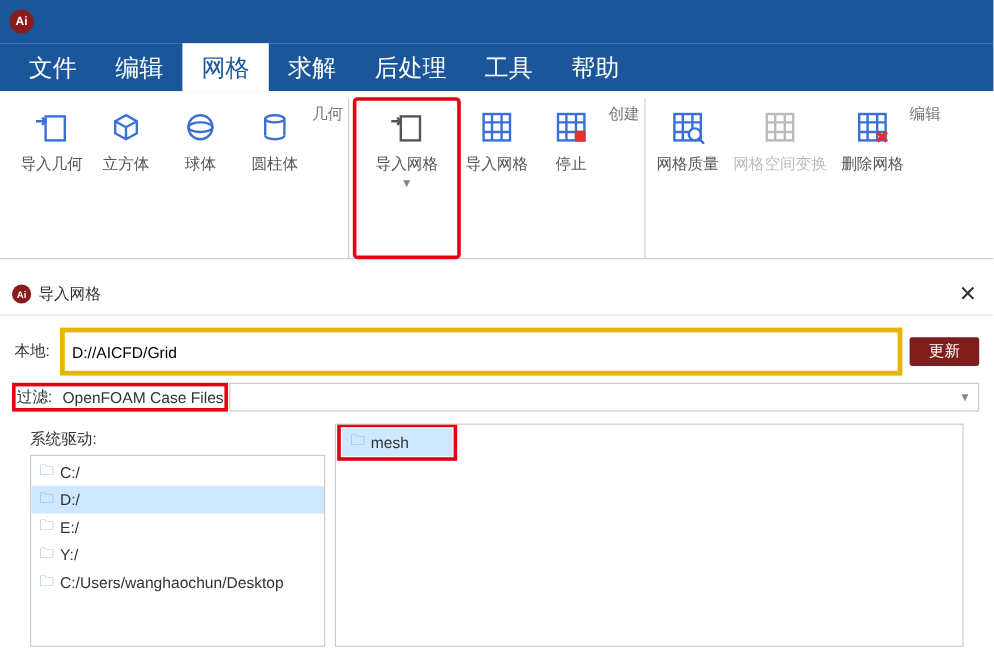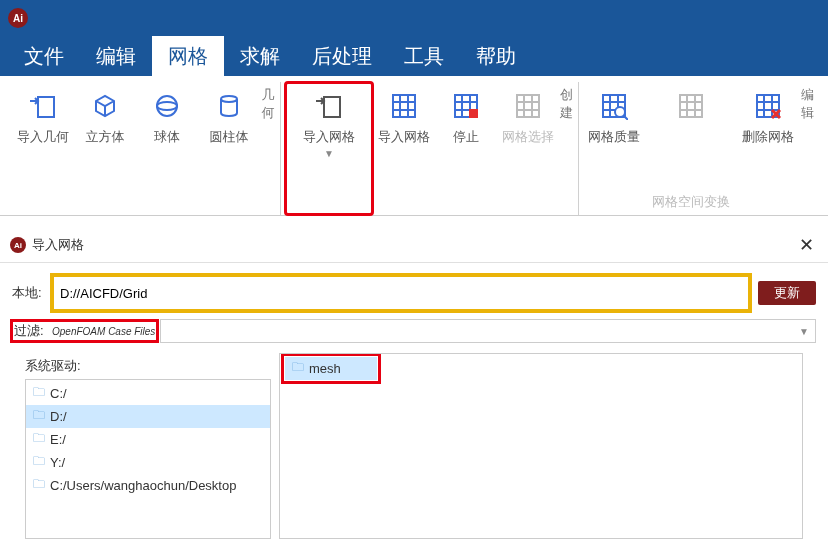--- a/index.html
+++ b/index.html
@@ -145,47 +145,38 @@
       <div class="ribbon-btn">
         <div class="icon-slot">
           <svg width="28" height="28" viewBox="0 0 28 28">
               <rect x="3" y="3" width="22" height="22" fill="none" stroke="#3b6fd8" stroke-width="2"></rect>
               <path d="M3 10 H25 M3 18 H25 M10 3 V25 M18 3 V25" stroke="#3b6fd8" stroke-width="2"></path>
               <rect x="17" y="17" width="9" height="9" fill="#e62e2e"></rect>
             </svg>
         </div>
         <div class="label">停止</div>
       </div>
-      <div class="ribbon-btn">
-        <div class="icon-slot">
-          <svg width="28" height="28" viewBox="0 0 28 28">
-              <rect x="3" y="3" width="22" height="22" fill="none" stroke="#bbb" stroke-width="2"></rect>
-              <path d="M3 10 H25 M3 18 H25 M10 3 V25 M18 3 V25" stroke="#bbb" stroke-width="2"></path>
-            </svg>
-        </div>
-        <div class="label disabled">网格选择</div>
-      </div>
     </div>
     <div class="ribbon-group-title">创建</div>
   </div>
 
   <div class="ribbon-group">
     <div class="ribbon-buttons">
       <div class="ribbon-btn">
         <div class="icon-slot">
           <svg width="28" height="28" viewBox="0 0 28 28">
               <rect x="3" y="3" width="22" height="22" fill="none" stroke="#3b6fd8" stroke-width="2"></rect>
               <path d="M3 10 H25 M3 18 H25 M10 3 V25 M18 3 V25" stroke="#3b6fd8" stroke-width="2"></path>
               <circle cx="20" cy="20" r="5" fill="#fff" stroke="#3b6fd8" stroke-width="2"></circle>
               <path d="M24 24 L28 28" stroke="#3b6fd8" stroke-width="2"></path>
             </svg>
         </div>
         <div class="label">网格质量</div>
       </div>
-      <div class="ribbon-btn wide" style="width:92px;justify-content:space-between;">
+      <div class="ribbon-btn wide" style="width:92px;">
         <div class="icon-slot">
           <svg width="28" height="28" viewBox="0 0 28 28">
               <rect x="3" y="3" width="22" height="22" fill="none" stroke="#bbb" stroke-width="2"></rect>
               <path d="M3 10 H25 M3 18 H25 M10 3 V25 M18 3 V25" stroke="#bbb" stroke-width="2"></path>
             </svg>
         </div>
         <div class="label disabled">网格空间变换</div>
       </div>
       <div class="ribbon-btn">
         <div class="icon-slot">
@@ -214,21 +205,21 @@
   <div class="dialog-body">
     <div class="form-row">
       <div class="form-label">本地:</div>
       <input class="form-input" value="D://AICFD/Grid" style="">
       <button class="btn-primary">更新</button>
     </div>
     <div class="form-row">
       <span class="filter-highlight">
         <span class="form-label">过滤:</span>
         <span style="width:6px;"></span>
-        <span style="font-size:10px;font-style:italic;">OpenFOAM Case Files</span>
+        <span style="font-size:13px;">OpenFOAM Case Files</span>
       </span>
       <div class="form-select" style="margin-left:-3px;">
         <span></span>
         <span style="color:#888;font-size:10px;">▼</span>
       </div>
     </div>
   </div>
 
   <div class="panels-row">
     <div class="panel-col left">

